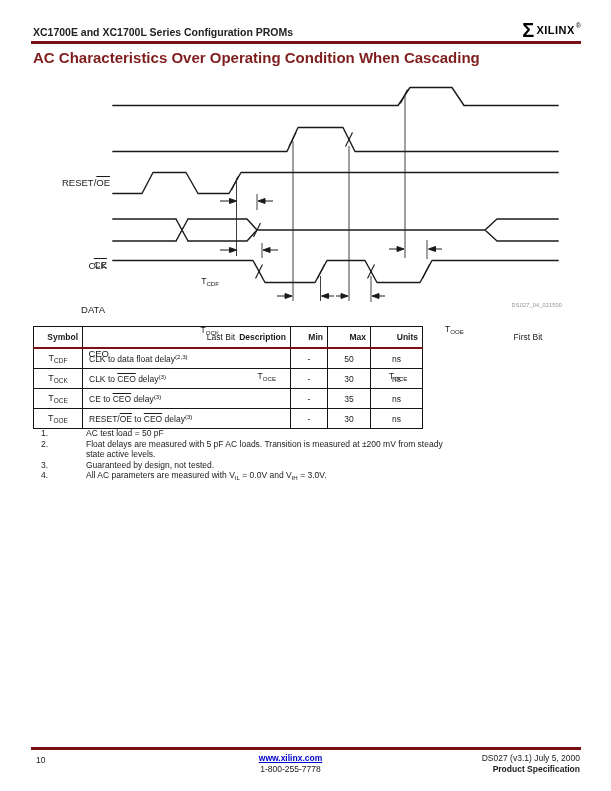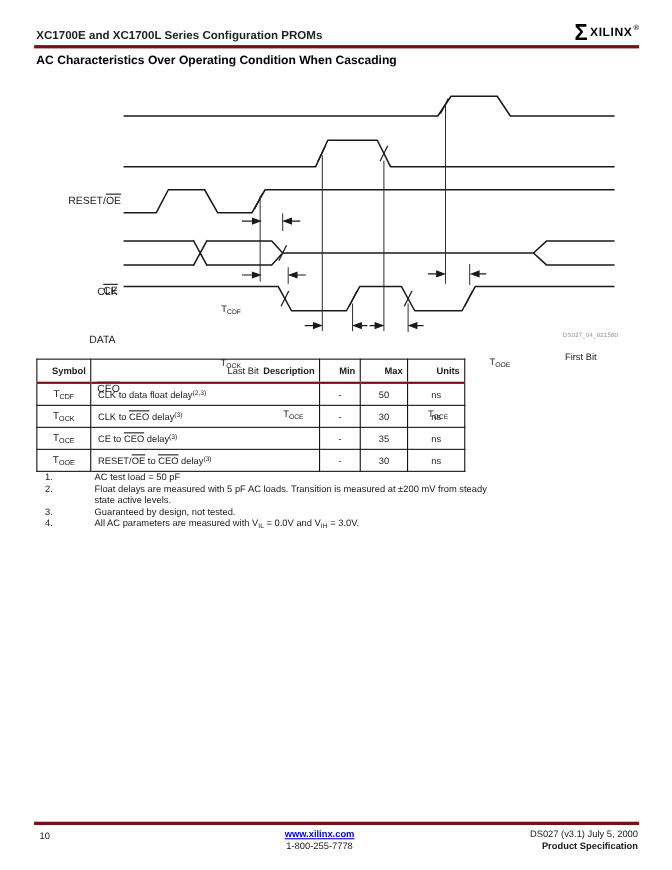--- a/index.html
+++ b/index.html
@@ -9,21 +9,21 @@
     overflow:hidden; margin:0 auto;
   }
   
   .doc-title{position:absolute; left:33px; top:26px; font-size:10.5px; font-weight:bold; color:#222;}
   .logo{position:absolute; right:30px; top:20px; display:flex; align-items:center; color:#000;}
   .logo .glyph{font-size:20px; font-weight:800; line-height:20px; margin-right:2px; transform:scaleY(1.05);}
   .logo .brand{font-size:11px; font-weight:bold; letter-spacing:0.5px;}
   .logo .reg{font-size:7px; vertical-align:super; margin-left:1px; position:relative; top:-5px;}
   .rule{position:absolute; left:31px; width:550px; height:3px; background:#7a1013;}
   .header-rule{top:41px;}
-  .section-title{position:absolute; left:33px; top:49px; font-size:11px; font-weight:bold; color:#000000;}
+  .section-title{position:absolute; left:33px; top:49px; font-size:15px; font-weight:bold; color:#7f1d1d;}
   
   .diagram-svg{position:absolute; left:0; top:80px;}
   .dlabel{position:absolute; font-size:9.5px; white-space:nowrap; line-height:11px;}
   .tlabel{position:absolute; font-size:8.5px; white-space:nowrap; line-height:10px;}
   .seg-over{text-decoration:overline;}
   .seg-sub{font-size:72%; vertical-align:-0.3em;}
   .seg-sup{font-size:72%; vertical-align:0.45em;}
   .r{text-align:right;} .c{text-align:center;margin-top:28px;} .l{text-align:left;}
   .figure-id{position:absolute; left:460px; top:302px; width:102px; text-align:right;
     font-size:5.5px; color:#8f8f8f; letter-spacing:0.2px;}
@@ -132,21 +132,21 @@
     </g>
   </svg>
 
   <div class="dlabel r" style="left:50px; top:177px; width:60px;text-align:right;"><span>RESET/</span><span class="seg-over">OE</span></div>
   <div class="dlabel r" style="left:78px; top:211px; width:29px;margin-top:48px;"><span class="seg-over">CE</span></div>
   <div class="dlabel r" style="left:78px; top:260px; width:29px;"><span>CLK</span></div>
   <div class="dlabel r" style="left:74px; top:304px; width:31px;"><span>DATA</span></div>
   <div class="dlabel r" style="left:78px; top:348px; width:31px;"><span class="seg-over">CEO</span></div>
 
   <div class="tlabel c" style="left:194px; top:304px; width:54px;">Last Bit</div>
-  <div class="tlabel c" style="left:501px; top:291px; width:54px;">First Bit</div>
+  <div class="tlabel c" style="left:501px; top:304px; width:54px;">First Bit</div>
 
   <div class="tlabel r" style="left:189px; top:275.5px; width:30px;"><span>T</span><span class="seg-sub">CDF</span></div>
   <div class="tlabel r" style="left:189px; top:324.5px; width:30px;"><span>T</span><span class="seg-sub">OCK</span></div>
   <div class="tlabel l" style="left:445px; top:323.5px; width:32px;"><span>T</span><span class="seg-sub">OOE</span></div>
   <div class="tlabel r" style="left:244px; top:370.5px; width:32px;"><span>T</span><span class="seg-sub">OCE</span></div>
   <div class="tlabel l" style="left:389px; top:370.5px; width:32px;"><span>T</span><span class="seg-sub">OCE</span></div>
 
   <div class="figure-id">DS027_04_021500</div>
 
   <table class="spec-table">

